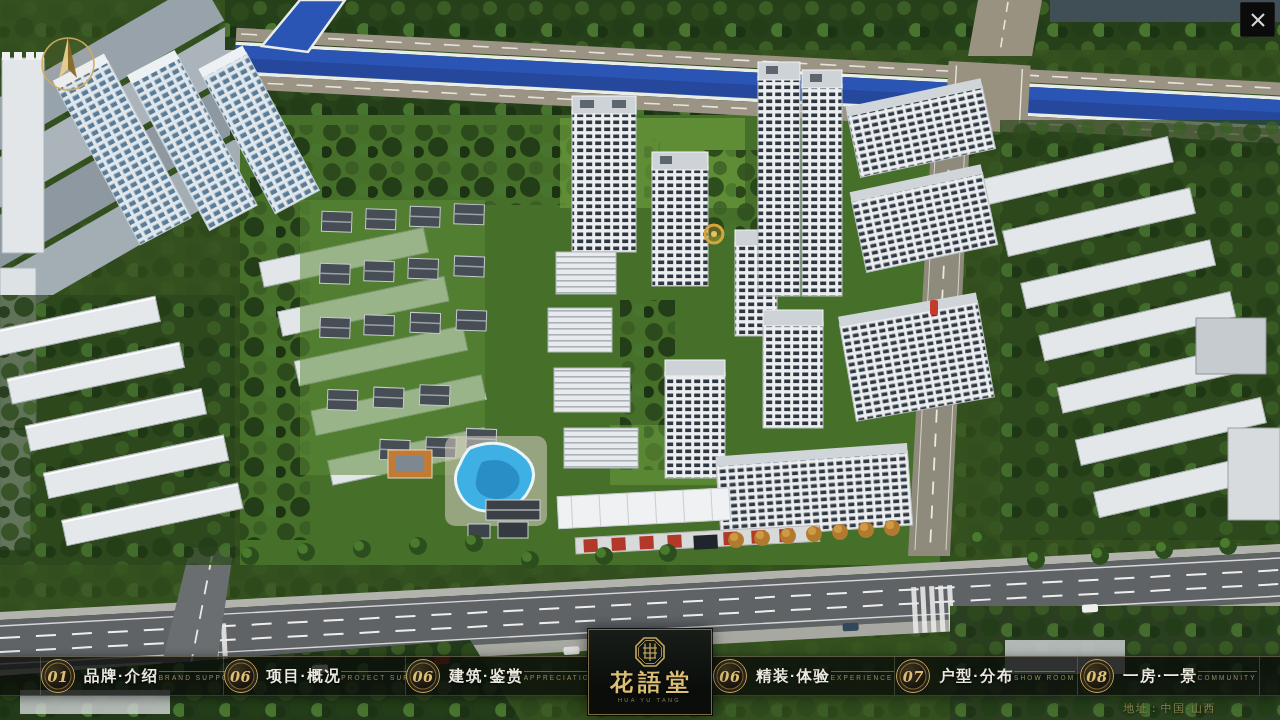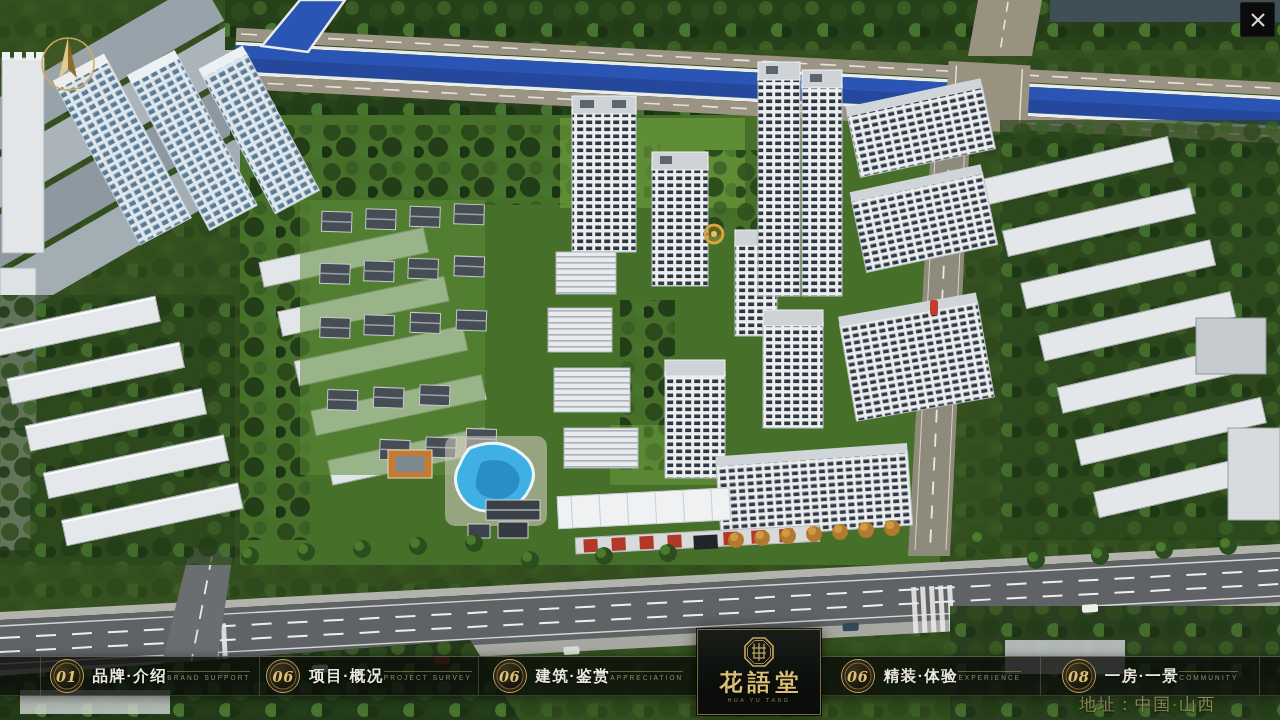--- a/index.html
+++ b/index.html
@@ -79,21 +79,21 @@
     margin-top:3px;text-indent:5px;
     text-shadow:0 1px 2px #000;
   }
   .logo-sub{
     margin-top:4px;font-size:5.5px;letter-spacing:2.4px;color:#8c8055;white-space:nowrap;
   }
 
   
   .address{
     position:absolute;right:64px;bottom:4px;
-    font-size:17px;color:#8e8852;letter-spacing:1.5px;
+    font-size:11px;color:#8e8852;letter-spacing:1.5px;
     text-shadow:0 1px 2px rgba(0,0,0,.7);
   }
 </style>
 </head>
 <body>
 
 <svg id="scene" viewBox="0 0 1280 720" aria-label="aerial rendering">
   <defs>
     <pattern id="pTrees" width="46" height="40" patternUnits="userSpaceOnUse">
       <circle cx="10" cy="12" r="9" fill="#2d4a1c"></circle>
@@ -494,20 +494,29 @@
   <div class="nav-item">
     <span class="badge">
         <i>06</i>
       </span>
     <span class="labels">
         <b class="zh">精装·体验</b>
         <em class="en">EXPERIENCE</em>
       </span>
   </div>
 
+  <div class="nav-item">
+    <span class="badge">
+        <i>07</i>
+      </span>
+    <span class="labels">
+        <b class="zh">户型·分布</b>
+        <em class="en">SHOW ROOM</em>
+      </span>
+  </div>
 
   <div class="nav-item">
     <span class="badge">
         <i>08</i>
       </span>
     <span class="labels">
         <b class="zh">一房·一景</b>
         <em class="en">COMMUNITY</em>
       </span>
   </div>

